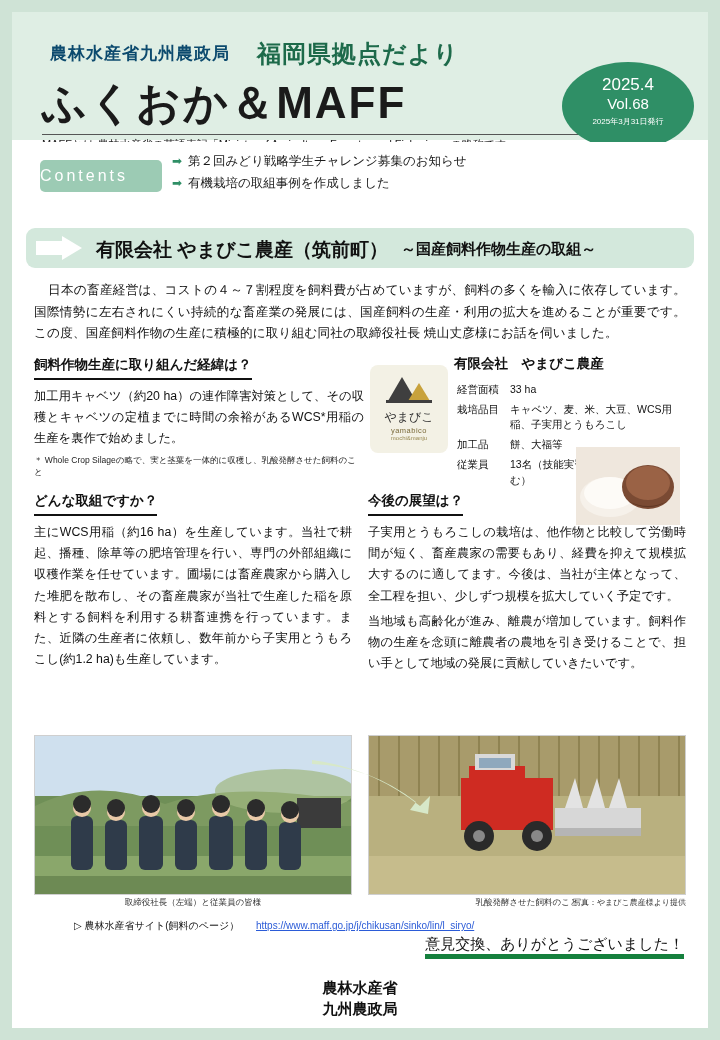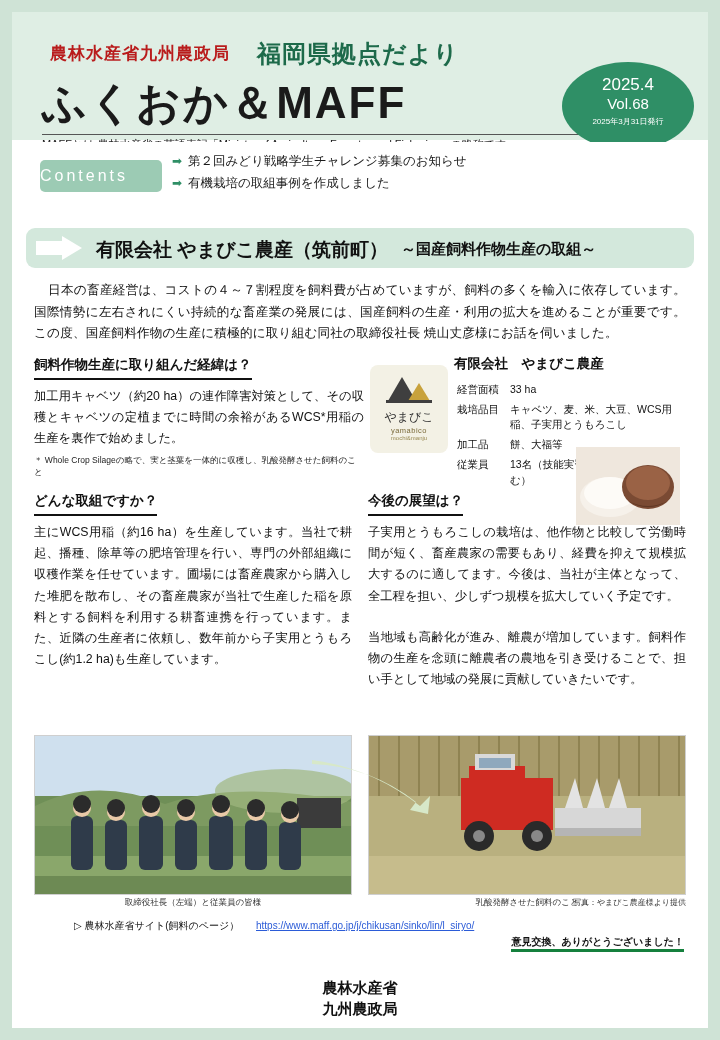--- a/index.html
+++ b/index.html
@@ -26,21 +26,21 @@
   .header {
     position: relative;
     height: 130px;
     background: #dfeee4;
     border-bottom: 2px solid #ffffff;
   }
   .header-ministry {
     position: absolute;
     left: 38px; top: 30px;
     font-size: 17px; font-weight: bold;
-    color: #b91c1c;
+    color: #0c4a6e;
     letter-spacing: 1px;
   }
   .header-sub {
     position: absolute;
     left: 245px; top: 26px;
     font-size: 24px; font-weight: bold;
     color: #1d6a4a;
     letter-spacing: 1px;
   }
   .header-title {
@@ -256,24 +256,24 @@
   }
   .credit {
     position: absolute;
     right: 0; top: -22px;
     font-size: 8px;
     color: #333;
   }
   .thanks {
     position: absolute;
     right: 2px; top: 16px;
-    font-size: 10px;
-    font-weight: bold;
-    color: #111;
-    border-bottom: 3px solid #15803d;
+    font-size: 15px;
+    font-weight: normal;
+    color: #111;
+    border-bottom: 5px solid #15803d;
   }
 
   .footer-org {
     position: absolute;
     left: 0; right: 0; bottom: 8px;
     text-align: center;
     font-size: 15px;
     font-weight: bold;
     color: #111;
     line-height: 1.45;
@@ -379,21 +379,21 @@
       </div>
 
       <div class="two-col">
         <div class="cl">
           <div class="subhead">どんな取組ですか？</div>
           <div class="para"><span class="ind"></span><span>主にWCS用稲（約16 ha）を生産しています。当社で耕起、播種、除草等の肥培管理を行い、専門の外部組織に収穫作業を任せています。圃場には畜産農家から購入した堆肥を散布し、その畜産農家が当社で生産した稲を原料とする飼料を利用する耕畜連携を行っています。また、近隣の生産者に依頼し、数年前から子実用とうもろこし(約1.2 ha)も生産しています。</span></div>
         </div>
         <div class="cr">
           <div class="subhead">今後の展望は？</div>
           <div class="para"><span class="ind"></span><span>子実用とうもろこしの栽培は、他作物と比較して労働時間が短く、畜産農家の需要もあり、経費を抑えて規模拡大するのに適してます。今後は、当社が主体となって、全工程を担い、少しずつ規模を拡大していく予定です。</span></div>
-          <div class="para" style="margin-top:20px"><span class="ind"></span><span>当地域も高齢化が進み、離農が増加しています。飼料作物の生産を念頭に離農者の農地を引き受けることで、担い手として地域の発展に貢献していきたいです。</span></div>
+          <div class="para" style="margin-top:4px"><span class="ind"></span><span>当地域も高齢化が進み、離農が増加しています。飼料作物の生産を念頭に離農者の農地を引き受けることで、担い手として地域の発展に貢献していきたいです。</span></div>
         </div>
       </div>
 
       <div class="photos">
         <div class="photo left">
           <svg viewBox="0 0 318 160" width="318" height="160">
             <rect width="318" height="160" fill="#cfe0ee"></rect>
             <rect y="60" width="318" height="100" fill="#6f8f57"></rect>
             <rect y="120" width="318" height="40" fill="#8aa76b"></rect>
             <path d="M0 70 Q60 40 130 68 Q200 44 318 66 L318 90 L0 90 Z" fill="#7d9a61"></path>

